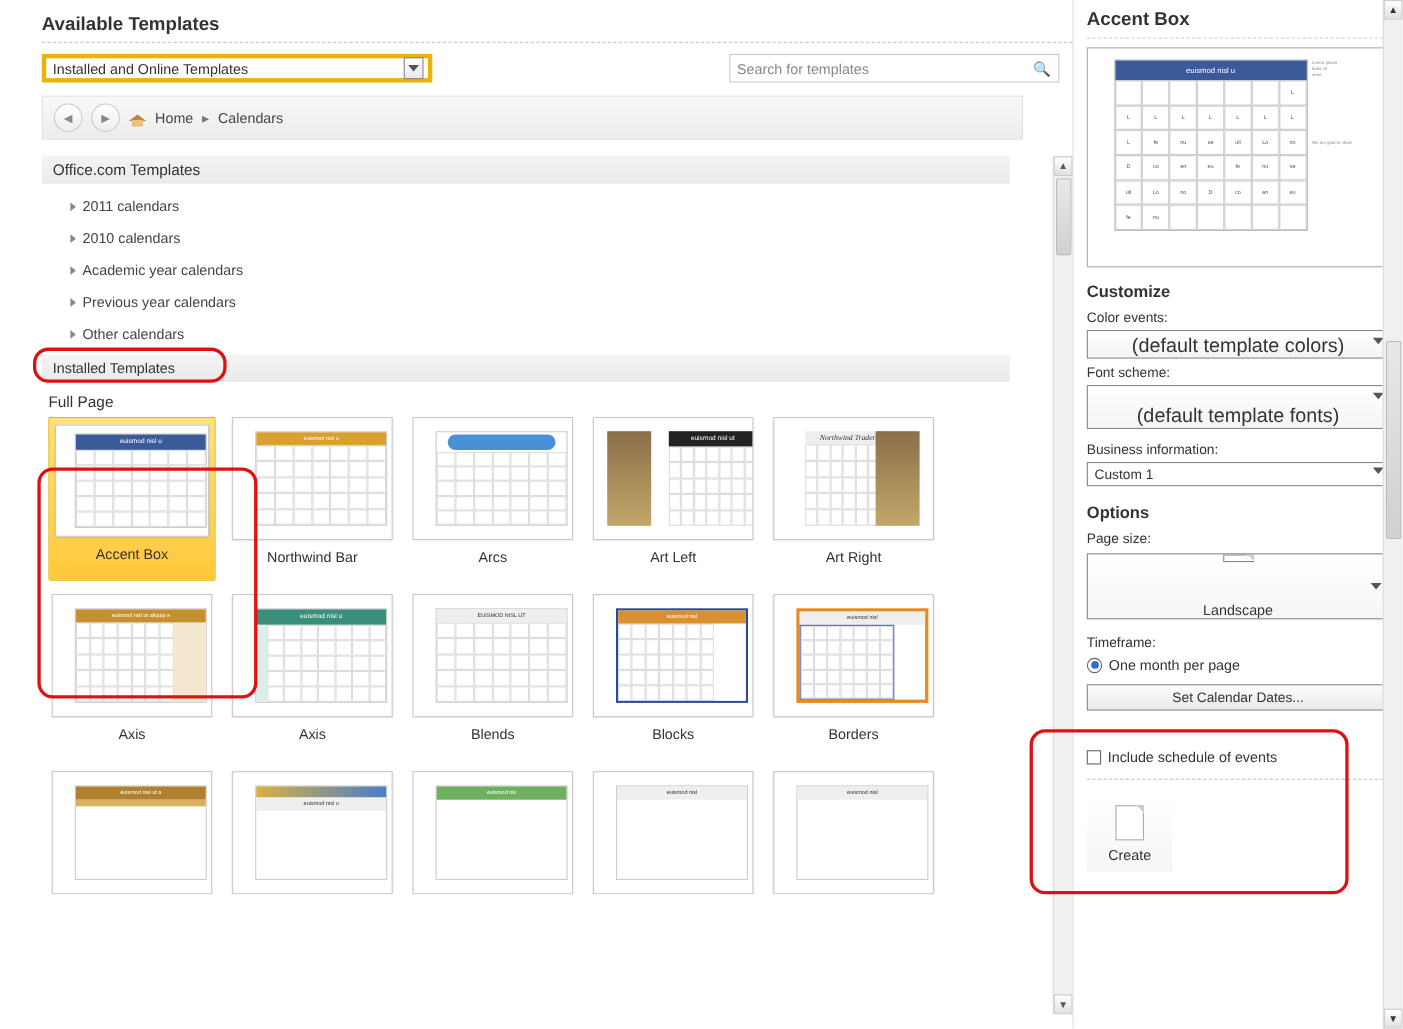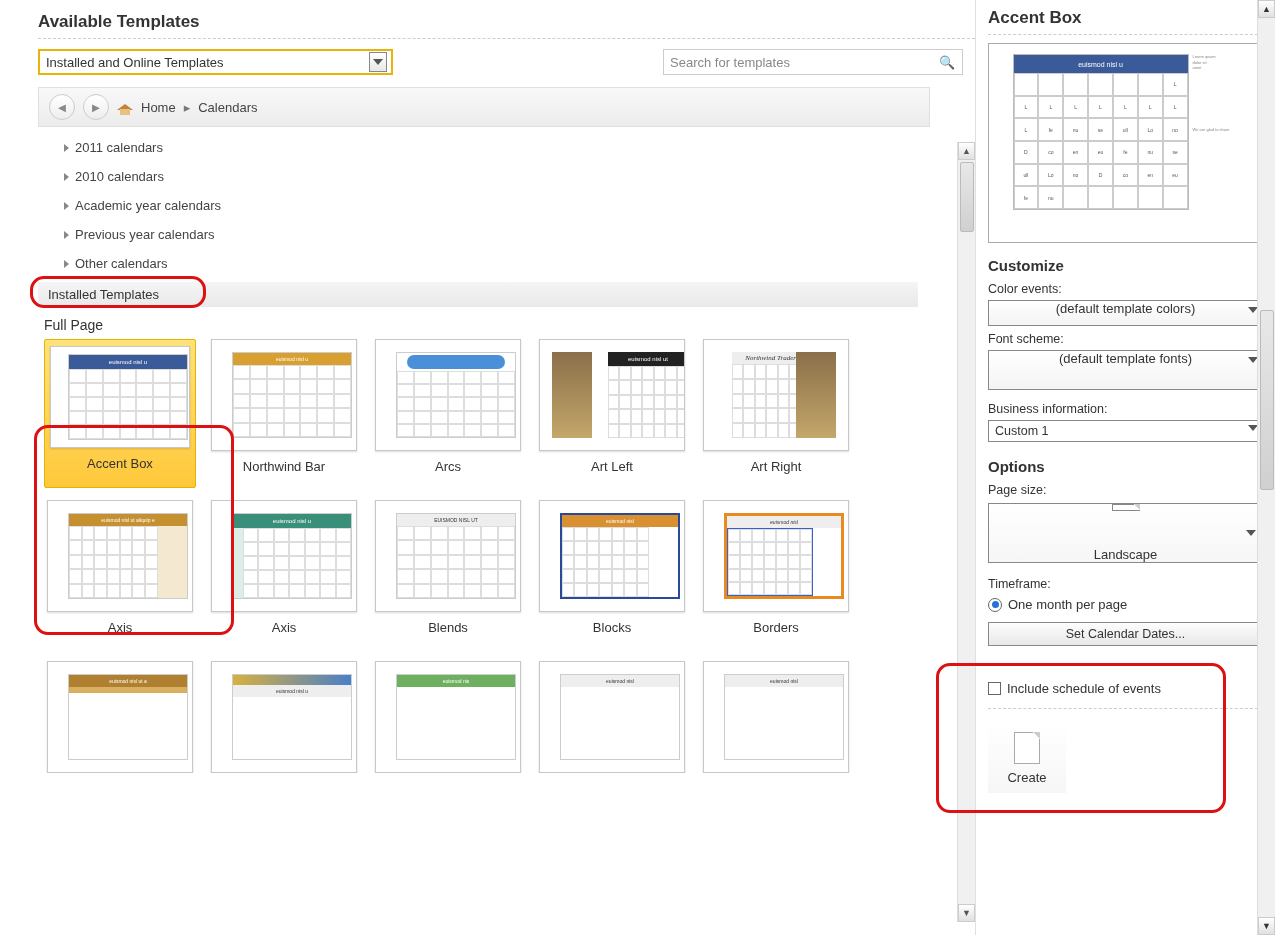--- a/index.html
+++ b/index.html
@@ -3,21 +3,21 @@
 <meta charset="utf-8">
 <style>
   * { box-sizing: border-box; font-family: "Segoe UI", Tahoma, sans-serif; }
   body { margin: 0; background: #fff; font-size: 13px; color: #333; }
   .app { display: flex; width: 1275px; height: 935px; }
   .left { flex: 1; display: flex; flex-direction: column; padding: 8px 0 0 38px; position: relative; }
   .right { width: 300px; border-left: 1px solid #e0e0e0; display: flex; flex-direction: column; position: relative; }
   .heading { font-size: 17px; font-weight: bold; padding: 4px 0 6px 0; }
   .dashed-sep { border-top: 1px dashed #ccc; margin-bottom: 10px; }
   .toolbar-row { display: flex; align-items: center; gap: 10px; }
-  .dropdown { width: 355px; height: 26px; border: 2px solid #eab308; display: flex; align-items: center; justify-content: space-between; padding: 0 4px 0 6px; background: #fff; }
+  .dropdown { width: 355px; height: 26px; border: 4px solid #eab308; display: flex; align-items: center; justify-content: space-between; padding: 0 4px 0 6px; background: #fff; }
   .dropdown .arrow-btn { width: 18px; height: 20px; border: 1px solid #888; display: flex; align-items: center; justify-content: center; background: linear-gradient(#fff,#e8e8e8); }
   .search-box { margin-left: auto; width: 300px; height: 26px; border: 1px solid #ccc; display: flex; align-items: center; padding: 0 6px; color: #888; margin-right: 12px; }
   .search-box .mag { margin-left: auto; color: #5a7fbf; }
   .breadcrumb-bar { margin-top: 12px; background: linear-gradient(#f8f8f8,#ececec); border: 1px solid #e0e0e0; height: 40px; display: flex; align-items: center; padding: 0 10px; gap: 8px; width: 892px; }
   .nav-btn { width: 26px; height: 26px; border: 1px solid #ccc; border-radius: 50%; background: linear-gradient(#fff,#eee); display: flex; align-items: center; justify-content: center; color: #888; }
   .home-icon { width: 16px; height: 14px; display: inline-block; position: relative; }
   .home-icon::before { content: ""; position: absolute; left: 0; top: 4px; width: 0; height: 0; border-left: 8px solid transparent; border-right: 8px solid transparent; border-bottom: 6px solid #c87f3a; }
   .home-icon::after { content: ""; position: absolute; left: 3px; top: 9px; width: 10px; height: 6px; background: #e8c080; }
   .crumb { color: #444; }
   .crumb-sep { color: #777; }
@@ -52,21 +52,21 @@
   .scrollbar-v .thumb-sb { position: absolute; top: 20px; left: 2px; width: 14px; height: 70px; background: linear-gradient(#e8e8e8,#d0d0d0); border: 1px solid #bbb; border-radius: 2px; }
   
   .right .heading { padding: 8px 0 6px 12px; }
   .preview-box { margin: 0 12px; border: 1px solid #aaa; height: 200px; background: #fff; padding: 10px; display: flex; align-items: flex-start; justify-content: center; }
   .preview-cal { width: 176px; height: 156px; border: 1px solid #bbb; font-size: 6px; display: flex; flex-direction: column; }
   .preview-cal .ph { height: 18px; background: #3a5a99; color: #fff; display: flex; align-items: center; justify-content: center; font-size: 7px; }
   .preview-cal .pg { flex: 1; display: grid; grid-template-columns: repeat(7,1fr); grid-template-rows: repeat(6,1fr); }
   .preview-cal .pg div { border: 0.5px solid #ccc; display: flex; align-items: center; justify-content: center; font-size: 5px; color: #555; }
   .section-title { font-weight: bold; font-size: 15px; padding: 14px 12px 4px 12px; }
   .field-label { padding: 4px 12px 2px 12px; font-size: 12.5px; }
-  .combo { margin: 2px 12px; height: 26px; border: 1px solid #888; display: flex; align-items: flex-start; justify-content: center; position: relative; background: linear-gradient(#fff,#f4f4f4); font-size: 13px; }
+  .combo { margin: 2px 12px; height: 26px; border: 1px solid #888; display: flex; align-items: flex-end; justify-content: center; position: relative; background: linear-gradient(#fff,#f4f4f4); font-size: 18px; }
   .combo .dd { position: absolute; right: 4px; top: 6px; }
   .combo-flat { margin: 2px 12px; height: 22px; border: 1px solid #888; display: flex; align-items: center; padding: 0 6px; position: relative; font-size: 12.5px; }
   .combo-flat .dd { position: absolute; right: 4px; top: 4px; }
   .dd { width: 0; height: 0; border-left: 5px solid transparent; border-right: 5px solid transparent; border-top: 6px solid #555; }
   .page-size-box { margin: 4px 12px; border: 1px solid #888; height: 60px; display: flex; flex-direction: column; align-items: center; justify-content: center; background: linear-gradient(#fff,#f6f6f6); position: relative; gap: 32px; }
   .page-icon { width: 28px; height: 22px; border: 1px solid #888; background: #fff; position: relative; }
   .page-icon::after { content: ""; position: absolute; right: -1px; top: -1px; width: 0; height: 0; border-left: 6px solid #fff; border-top: 6px solid #ccc; }
   .radio-row { display: flex; align-items: center; gap: 6px; padding: 4px 12px; }
   .radio { width: 14px; height: 14px; border: 1px solid #666; border-radius: 50%; display: flex; align-items: center; justify-content: center; }
   .radio.checked::after { content: ""; width: 7px; height: 7px; background: #2a6fd1; border-radius: 50%; }
@@ -106,20 +106,21 @@
 
     <div class="breadcrumb-bar">
       <div class="nav-btn">◄</div>
       <div class="nav-btn">►</div>
       <span class="home-icon"></span>
       <span class="crumb">Home</span>
       <span class="crumb-sep">▸</span>
       <span class="crumb">Calendars</span>
     </div>
 
+    <div class="category-head">Office.com Templates</div>
     <div class="tree">
       <div class="tree-item">
           <span class="tri"></span>
           <span>2011 calendars</span>
         </div>
       <div class="tree-item">
           <span class="tri"></span>
           <span>2010 calendars</span>
         </div>
       <div class="tree-item">

